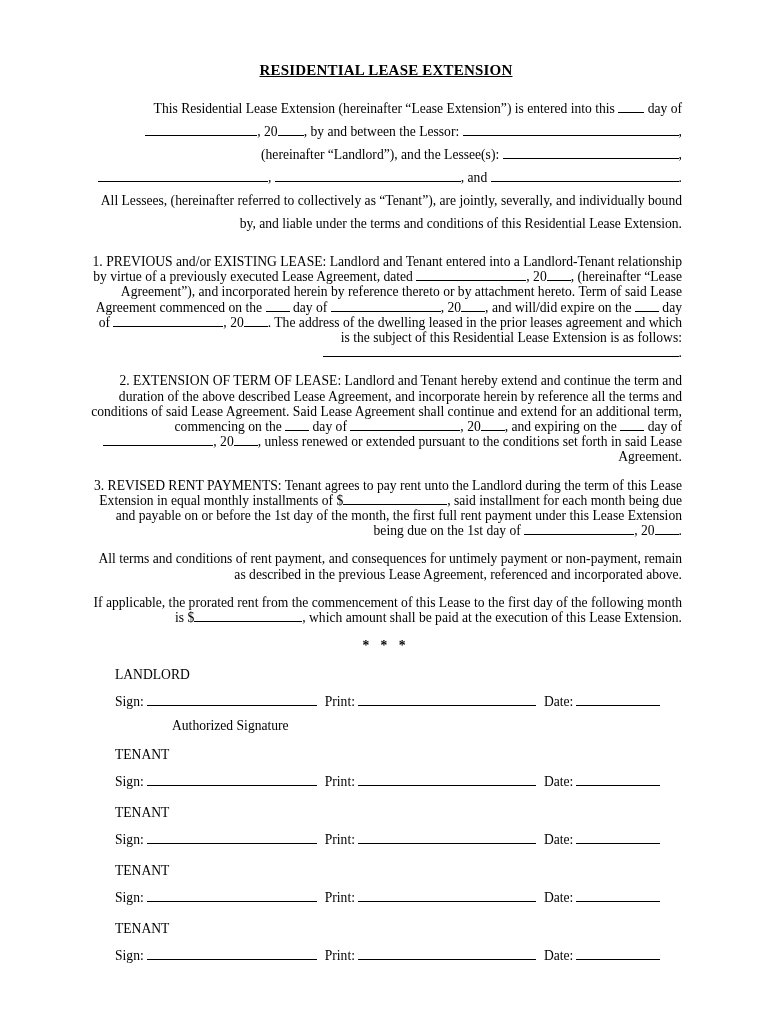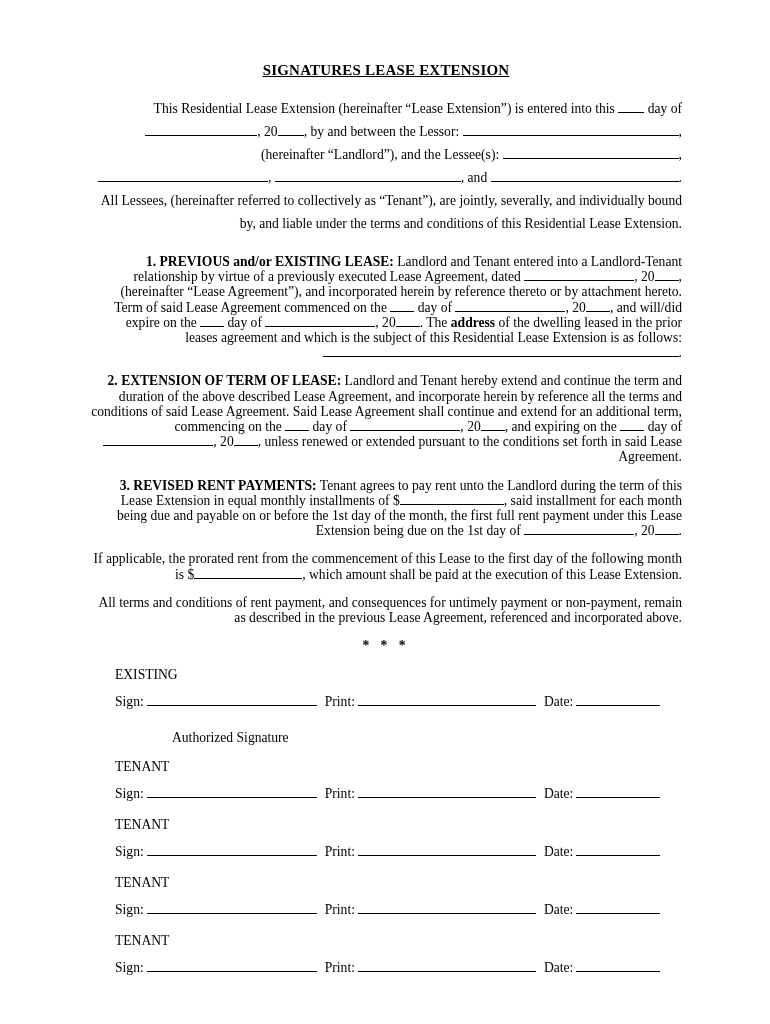--- a/index.html
+++ b/index.html
@@ -32,50 +32,50 @@
   .witness { text-align: center; margin-bottom: 17px; letter-spacing: 0.2px; }
   .sig-area { margin-left: 25px; }
   .sig-block { margin-bottom: 13px; }
   .party { margin-bottom: 9px; }
   .sig-row { white-space: nowrap; line-height: 20px; }
   .sig-row .lbl { margin-right: 3px; }
   .sig-row .gap { display: inline-block; width: 8px; }
   .sign-blank { width: 170px; }
   .print-blank { width: 178px; }
   .date-blank { width: 84px; }
-  .auth-note { margin-left: 57px; margin-top: 18px; line-height: 16px; }
-  b, .bold { font-weight: bold; }
+  .auth-note { margin-left: 57px; margin-top: 6px; line-height: 16px; }
+  b, .bold { font-weight: normal; }
 </style>
 </head>
 <body>
 
 <div class="page">
 
-  <h1 class="title">SIGNATURES LEASE EXTENSION</h1>
+  <h1 class="title">RESIDENTIAL LEASE EXTENSION</h1>
 
   <p class="para intro"><span>This Residential Lease Extension (hereinafter “Lease Extension”) is entered into this </span><span class="blank" style="width: 26px;"></span><span> day of </span><span class="blank" style="width: 112px;"></span><span>, 20</span><span class="blank" style="width: 26px;"></span><span>, by and between the Lessor: </span><span class="blank" style="width: 216px;"></span><span>, (hereinafter “Landlord”), and the Lessee(s): </span><span class="blank" style="width: 176px;"></span><span>, </span><span class="blank" style="width: 170px;"></span><span>, </span><span class="blank" style="width: 186px;"></span><span>, and </span><span class="blank" style="width: 188px;"></span><span>.  All Lessees, (hereinafter referred to collectively as “Tenant”), are jointly, severally, and individually bound by, and liable under the terms and conditions of this Residential Lease Extension.</span></p>
 
 
   <p class="para"><span class="bold">1.  PREVIOUS and/or EXISTING LEASE:</span><span>  Landlord and Tenant entered into a Landlord-Tenant relationship by virtue of a previously executed Lease Agreement, dated </span><span class="blank" style="width: 110px;"></span><span>, 20</span><span class="blank" style="width: 24px;"></span><span>, (hereinafter “Lease Agreement”), and incorporated herein by reference thereto or by attachment hereto.  Term of said Lease Agreement commenced on the </span><span class="blank" style="width: 24px;"></span><span> day of </span><span class="blank" style="width: 110px;"></span><span>, 20</span><span class="blank" style="width: 24px;"></span><span>, and will/did expire on the </span><span class="blank" style="width: 24px;"></span><span> day of </span><span class="blank" style="width: 110px;"></span><span>, 20</span><span class="blank" style="width: 24px;"></span><span>. The </span><span class="bold">address</span><span> of the dwelling leased in the prior leases agreement and which is the subject of this Residential Lease Extension is as follows: </span><span class="blank" style="width: 356px;"></span><span>.</span></p>
 
   <p class="para"><span class="bold">2.  EXTENSION OF TERM OF LEASE:</span><span>  Landlord and Tenant hereby extend and continue the term and duration of the above described Lease Agreement, and incorporate herein by reference all the terms and conditions of said Lease Agreement.  Said Lease Agreement shall continue and extend for an additional term, commencing on the </span><span class="blank" style="width: 24px;"></span><span> day of </span><span class="blank" style="width: 110px;"></span><span>, 20</span><span class="blank" style="width: 24px;"></span><span>, and expiring on the </span><span class="blank" style="width: 24px;"></span><span> day of </span><span class="blank" style="width: 110px;"></span><span>, 20</span><span class="blank" style="width: 24px;"></span><span>, unless renewed or extended pursuant to the conditions set forth in said Lease Agreement.</span></p>
 
   <p class="para"><span class="bold">3.  REVISED RENT PAYMENTS:</span><span>  Tenant agrees to pay rent unto the Landlord during the term of this Lease Extension in equal monthly installments of $</span><span class="blank" style="width: 104px;"></span><span>, said installment for each month being due and payable on or before the 1st day of the month, the first full rent payment under this Lease Extension being due on the 1st day of </span><span class="blank" style="width: 110px;"></span><span>, 20</span><span class="blank" style="width: 24px;"></span><span>.</span></p>
 
+  <p class="para"><span>All terms and conditions of rent payment, and consequences for untimely payment or non-payment, remain as described in the previous Lease Agreement, referenced and incorporated above.</span></p>
+
   <p class="para"><span>If applicable, the prorated rent from the commencement of this Lease to the first day of the following month is $</span><span class="blank" style="width: 108px;"></span><span>, which amount shall be paid at the execution of this Lease Extension.</span></p>
-
-  <p class="para"><span>All terms and conditions of rent payment, and consequences for untimely payment or non-payment, remain as described in the previous Lease Agreement, referenced and incorporated above.</span></p>
 
   <div class="separator">* * *</div>
 
 
   <div class="sig-area">
 
     <div class="sig-block">
-      <div class="party">EXISTING</div>
+      <div class="party">LANDLORD</div>
       <div class="sig-row">
         <span class="lbl">Sign:</span><span class="blank sign-blank"></span><span class="gap"></span><span class="lbl">Print:</span><span class="blank print-blank"></span><span class="gap"></span><span class="lbl">Date:</span><span class="blank date-blank"></span>
       </div>
       <div class="auth-note">Authorized Signature</div>
     </div>
 
     <div class="sig-block">
       <div class="party">TENANT</div>
       <div class="sig-row">
         <span class="lbl">Sign:</span><span class="blank sign-blank"></span><span class="gap"></span><span class="lbl">Print:</span><span class="blank print-blank"></span><span class="gap"></span><span class="lbl">Date:</span><span class="blank date-blank"></span>

